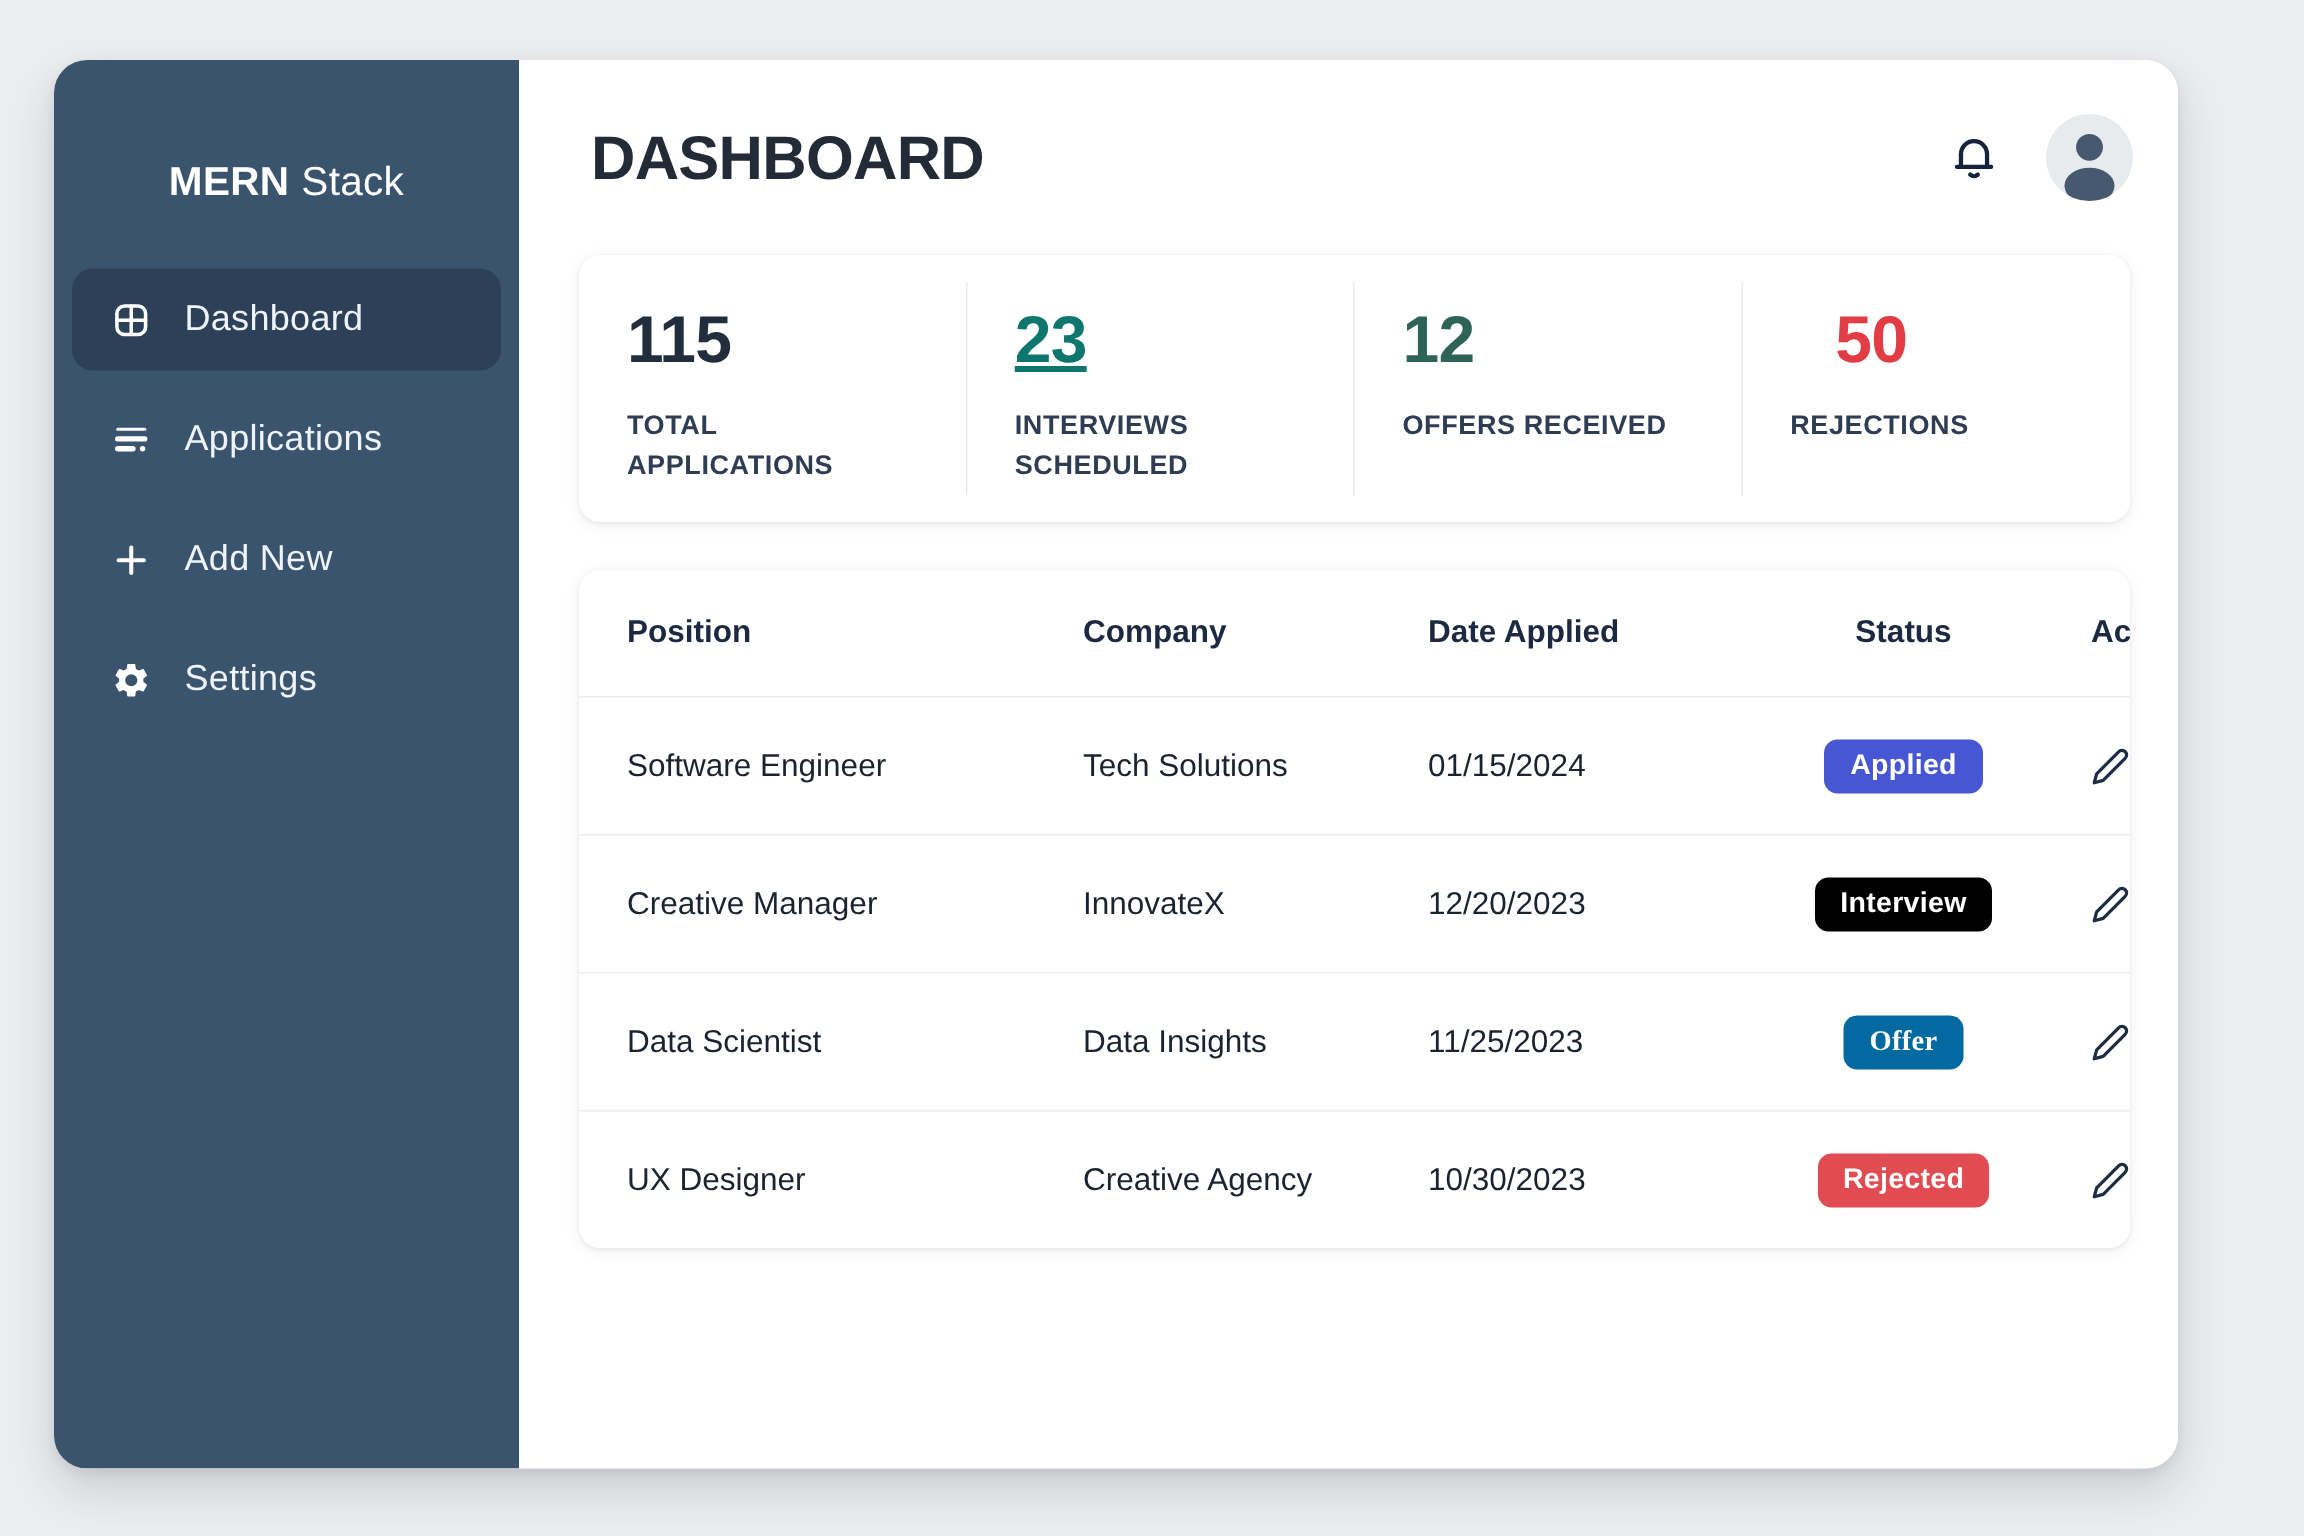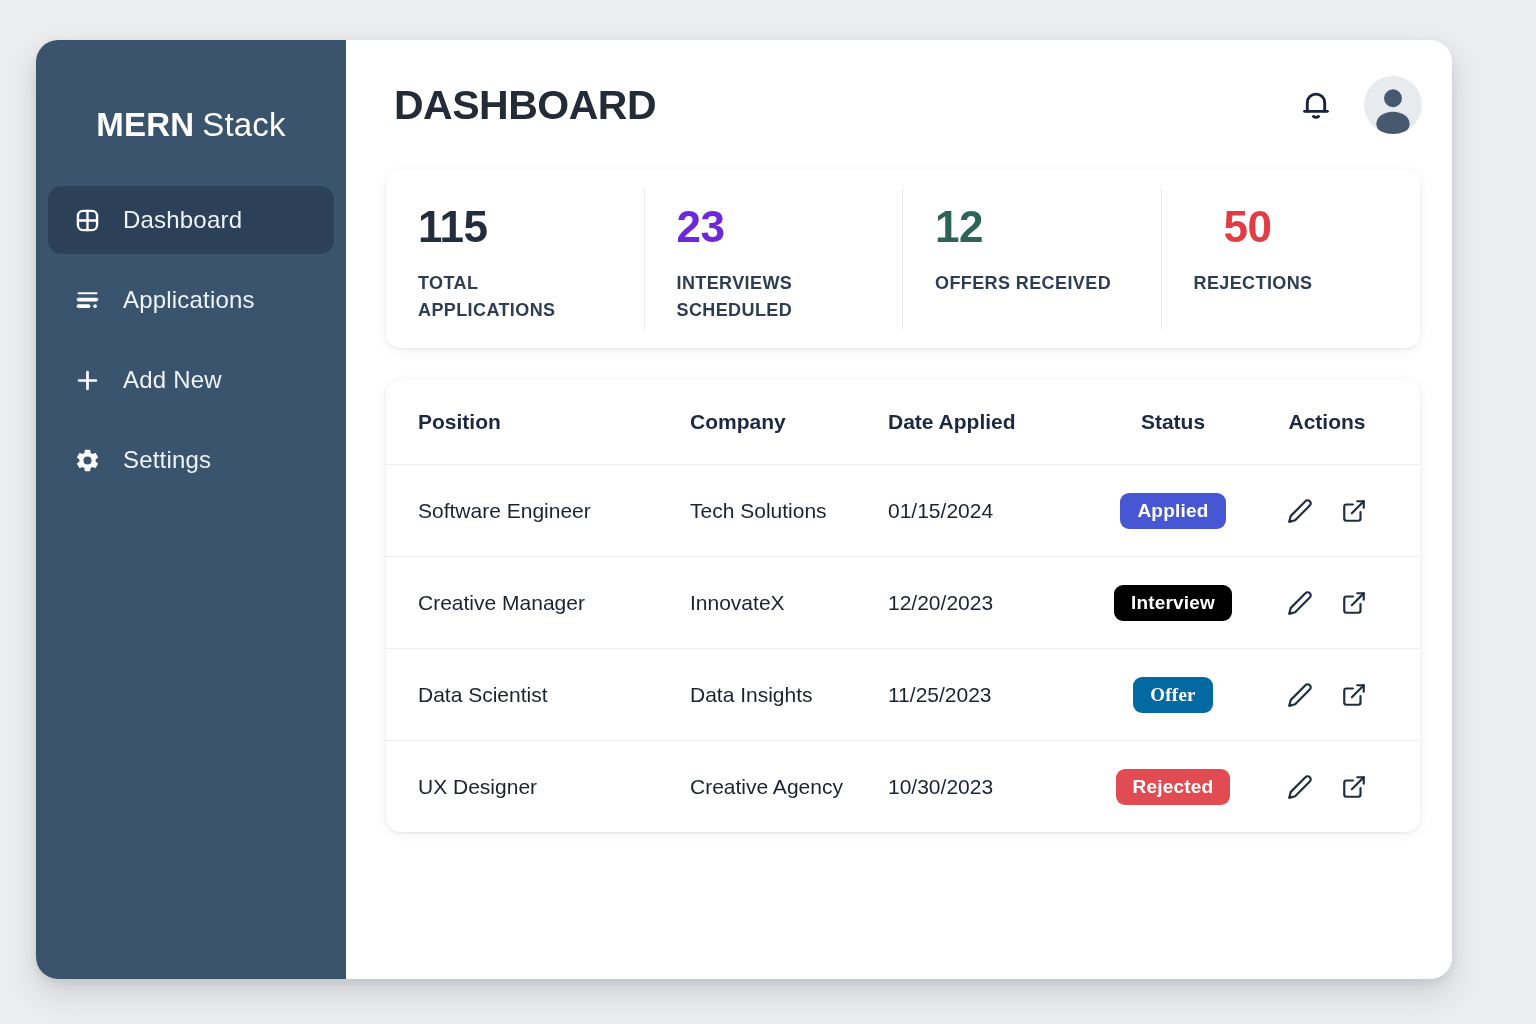--- a/index.html
+++ b/index.html
@@ -16,21 +16,21 @@
   .app {
     position:absolute; left:36px; top:40px; width:1416px; height:939px;
     border-radius:22px; background:#ffffff; display:flex; overflow:hidden;
     box-shadow:0 14px 30px rgba(30,41,59,.16), 0 3px 8px rgba(30,41,59,.08);
   }
 
   
   .sidebar { width:310px; flex-shrink:0; background:#3a546e; }
   .brand {
     margin-top:66px; text-align:center; color:#ffffff;
-    font-size:33px; letter-spacing:.2px; white-space:nowrap;
+    font-size:27px; letter-spacing:.2px; white-space:nowrap;
   }
   .brand .b1 { font-weight:800; }
   .brand .b2 { font-weight:500; margin-left:8px; }
   .nav { margin:42px 12px 0; display:flex; flex-direction:column; gap:12px; }
   .nav-item {
     height:68px; border-radius:14px; display:flex; align-items:center;
     padding:0 26px; gap:22px; cursor:pointer;
     color:#eef3f9; font-size:24px; font-weight:500; letter-spacing:.2px;
   }
   .nav-item.active { background:#2c4157; }
@@ -76,21 +76,21 @@
   
   .table-card {
     position:absolute; left:40px; top:340px; width:1034px; height:452px;
     background:#ffffff; border-radius:14px; overflow:hidden;
     box-shadow:0 1px 3px rgba(16,24,40,.07), 0 2px 12px rgba(16,24,40,.06);
   }
   .trow {
     display:grid; grid-template-columns:272px 198px 192px 186px 1fr;
     align-items:center; padding:0 32px; height:92px;
     border-top:1px solid #eceef1;
-    font-size:21px; color:#1b2330;
+    font-size:21px; color:#1b2330;gap:32px;
   }
   .trow.thead {
     height:84px; border-top:none; font-weight:700; color:#1c2940; font-size:21px;
   }
   .cell-status { text-align:center; }
   .cell-actions { display:flex; justify-content:center; align-items:center; gap:28px; }
   .badge {
     display:inline-block; padding:7px 17px; border-radius:9px;
     color:#ffffff; font-size:19px; font-weight:600; letter-spacing:.2px;text-align:right;
   }
@@ -172,21 +172,21 @@
           </span>
         </div>
       </div>
 
       <section class="stats-card">
         <div class="stat">
           <div class="stat-value" style="color: rgb(34, 46, 61);">115</div>
           <div class="stat-label">TOTAL APPLICATIONS</div>
         </div>
         <div class="stat">
-          <div class="stat-value" style="color: #6d28d9;">23</div>
+          <div class="stat-value" style="color: #0f766e; text-decoration: underline;">23</div>
           <div class="stat-label">INTERVIEWS SCHEDULED</div>
         </div>
         <div class="stat">
           <div class="stat-value" style="color: rgb(46, 99, 87);">12</div>
           <div class="stat-label">OFFERS RECEIVED</div>
         </div>
         <div class="stat">
           <div class="stat-value" style="color: rgb(226, 60, 68); margin-left: 30px;">50</div>
           <div class="stat-label">REJECTIONS</div>
         </div>

